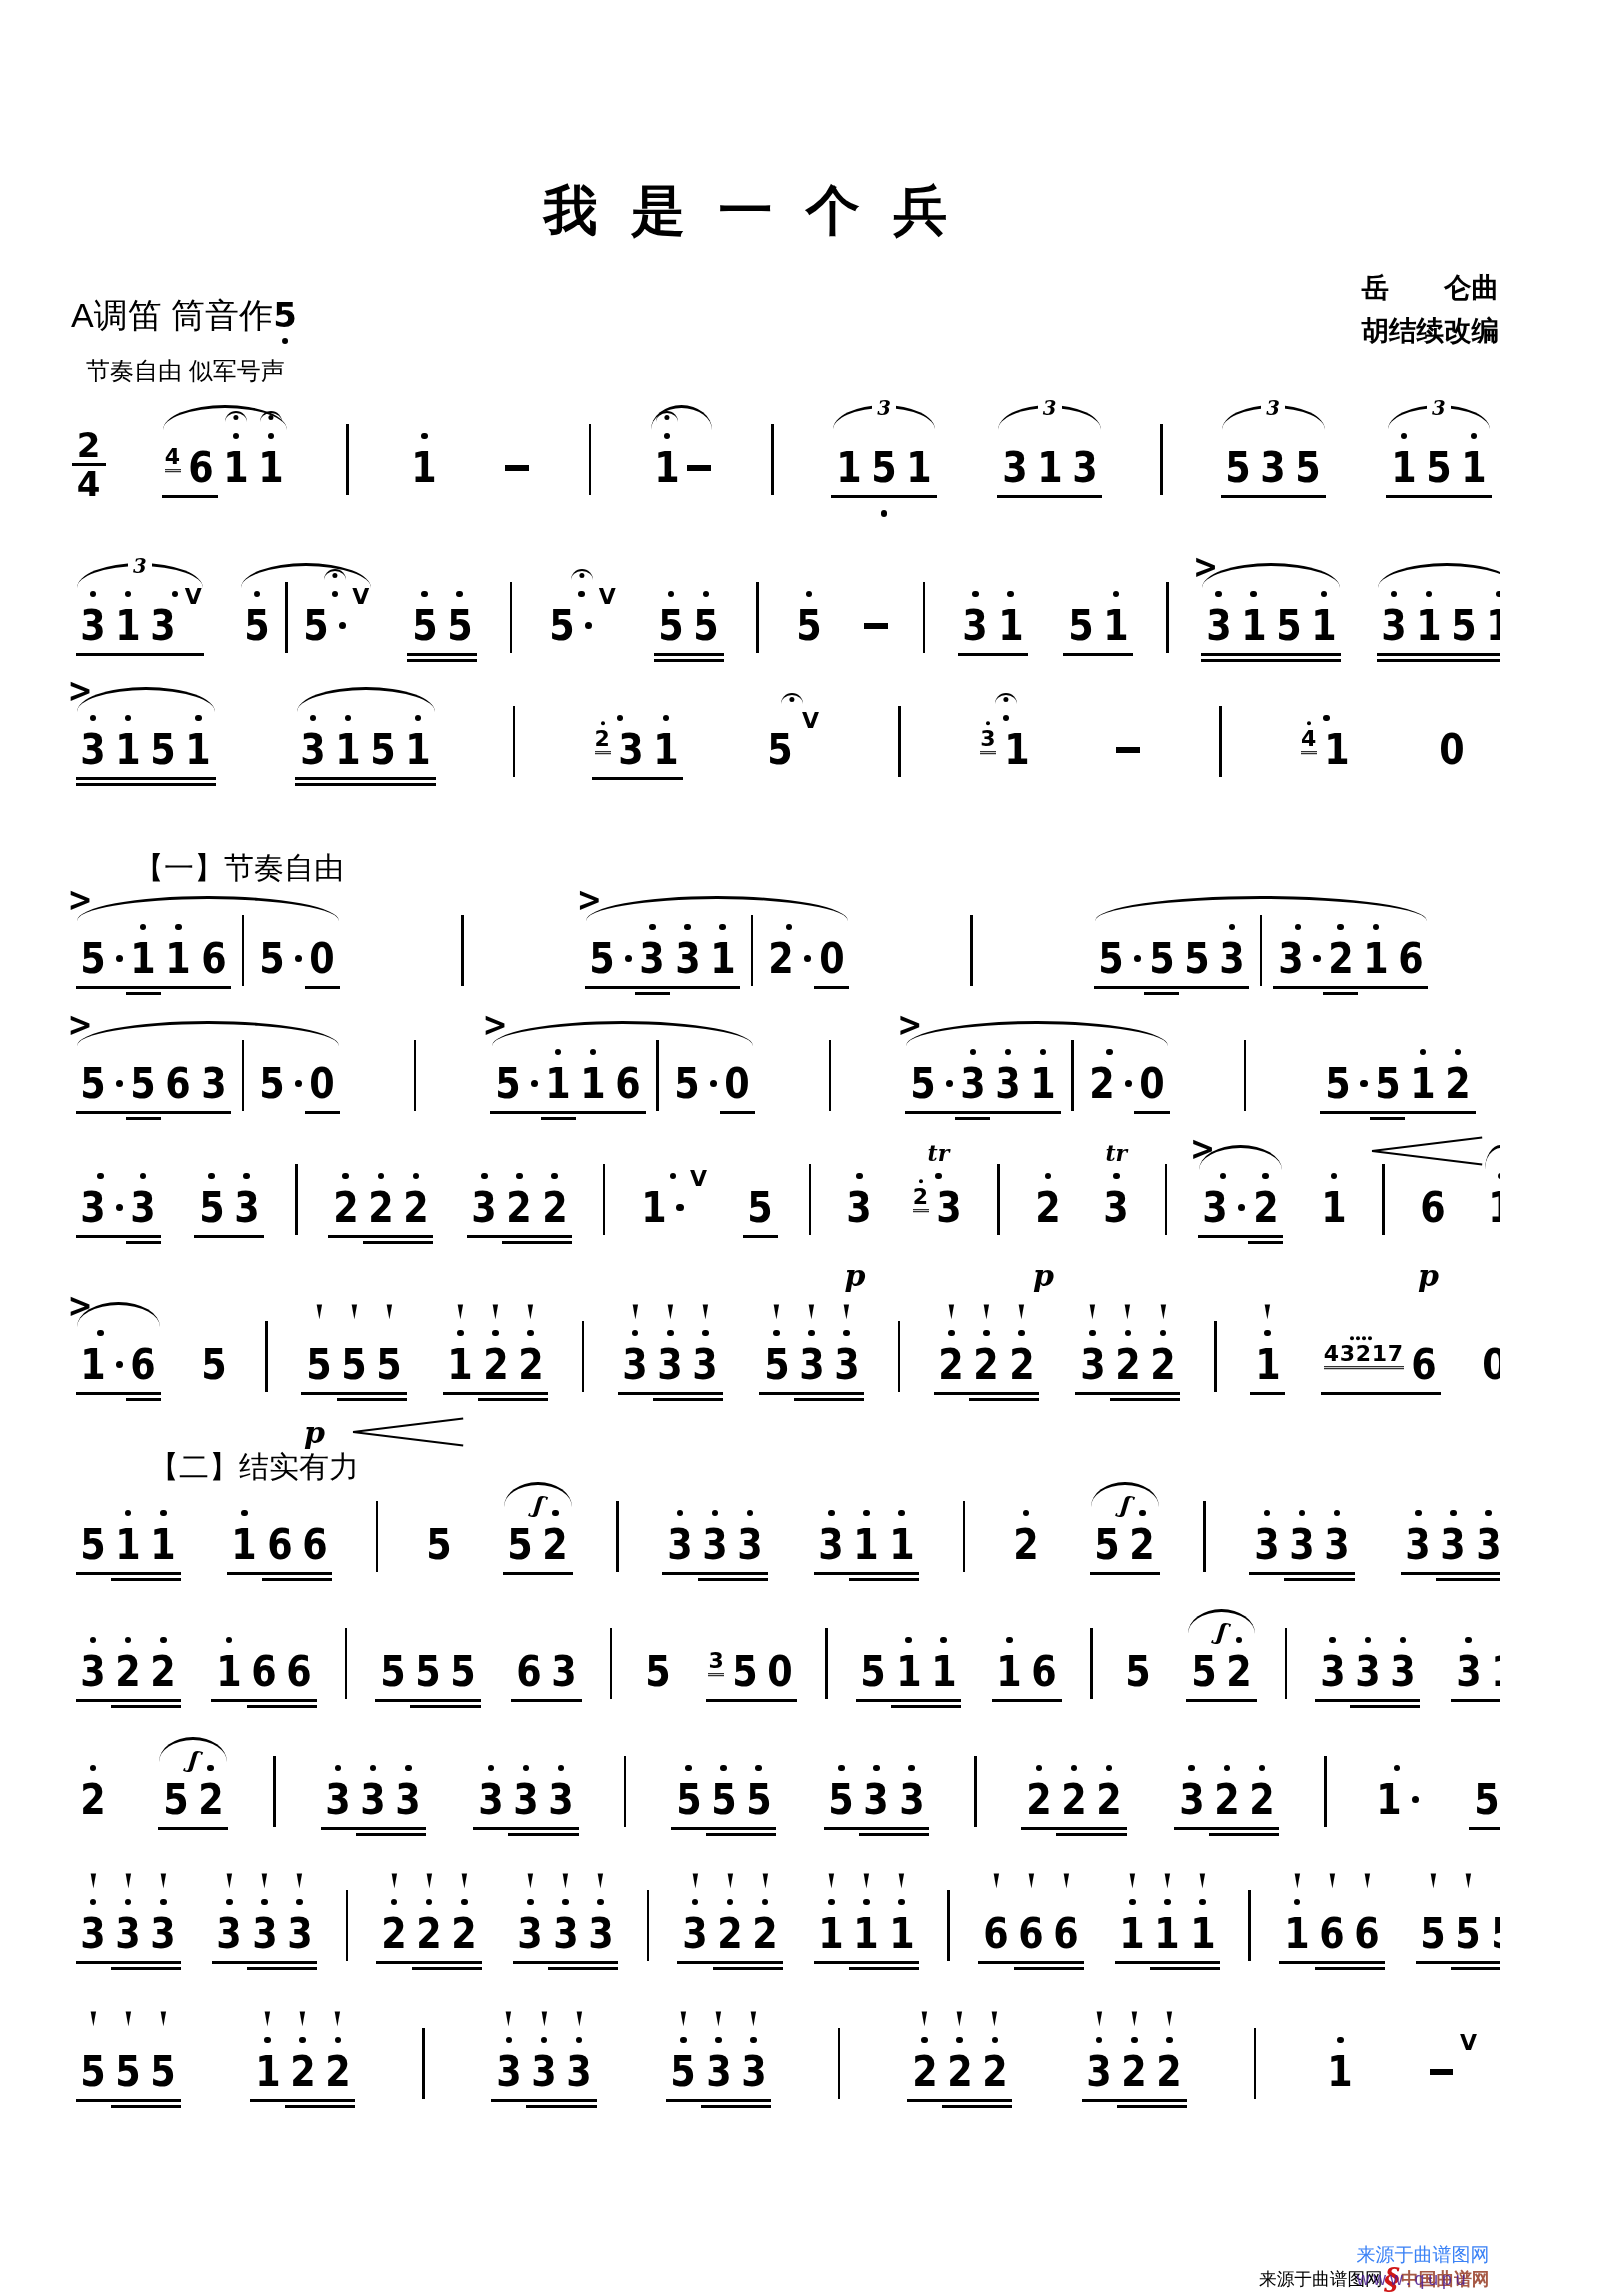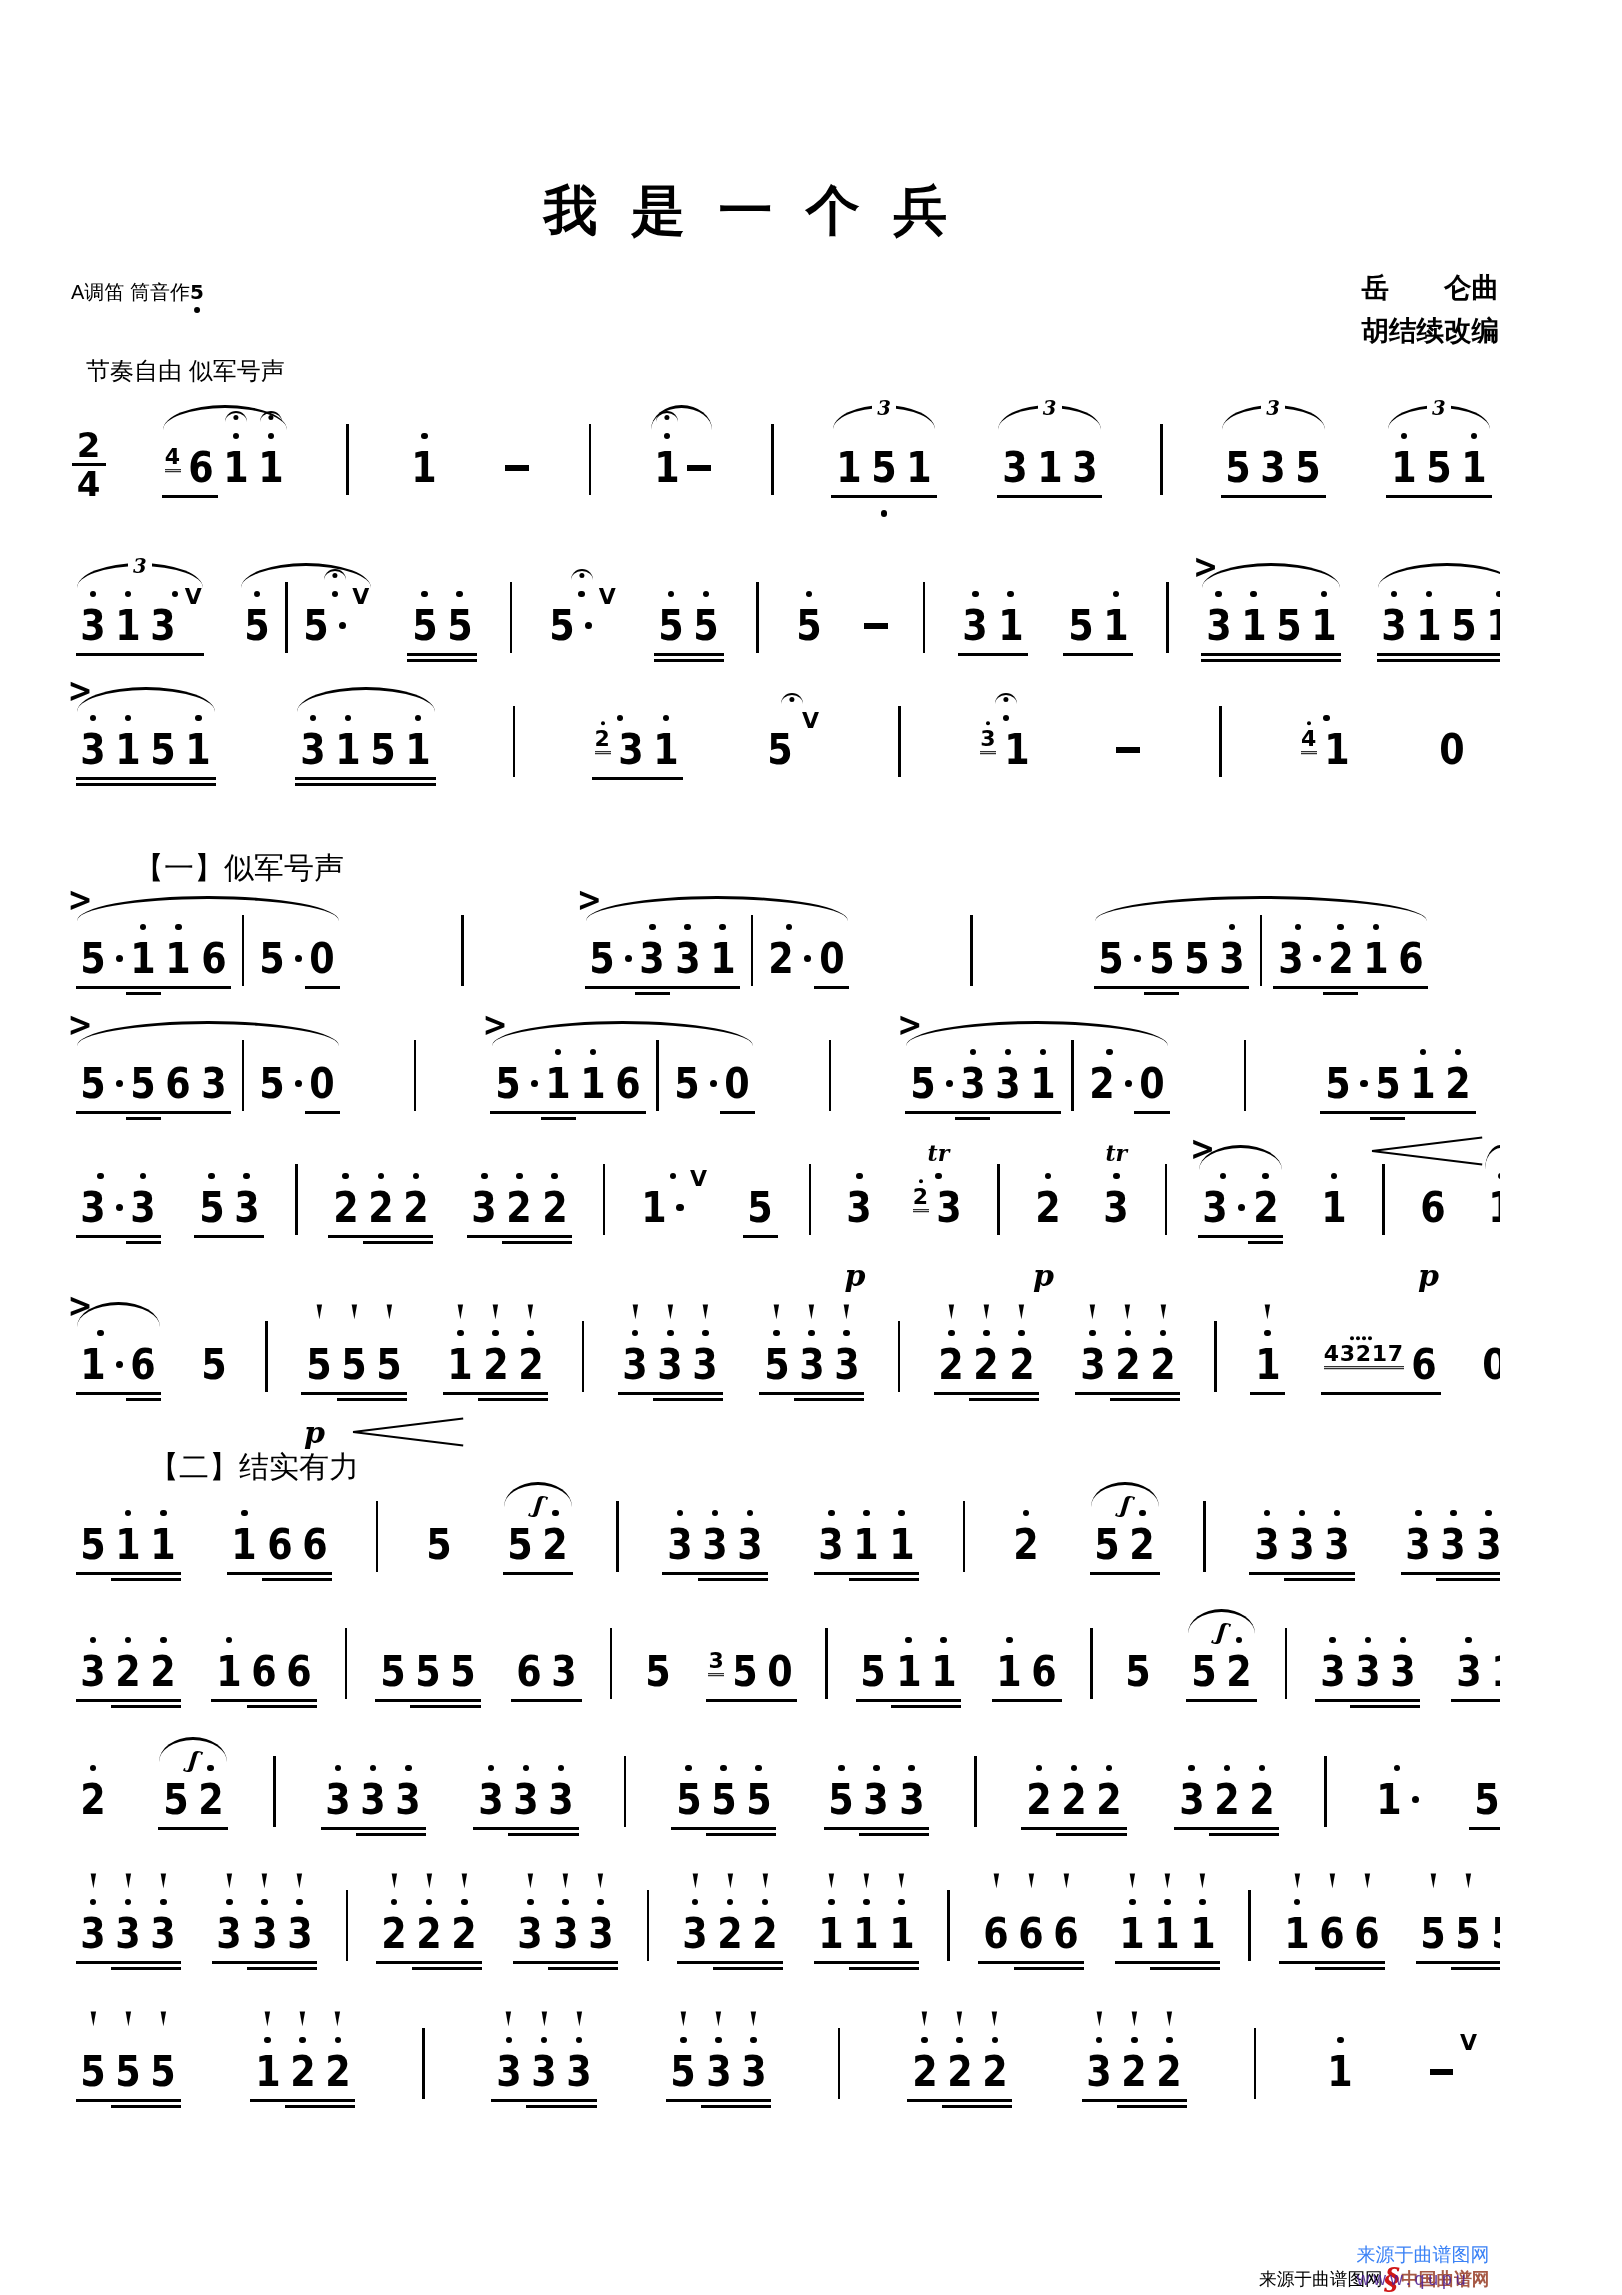--- a/index.html
+++ b/index.html
@@ -4,21 +4,21 @@
 <style>
   html,body{margin:0;padding:0;background:#fff;}
   .page{position:relative;width:1500px;height:2295px;background:#fff;color:#000;
         font-family:"Liberation Sans",sans-serif;overflow:hidden;}
 
   
   .title{position:absolute;top:175px;left:0;width:100%;text-align:center;
          font-size:54px;font-weight:bold;letter-spacing:9.2px;}
   .composers{position:absolute;top:267px;left:1283px;width:216px;text-align:right;
              font-family:"Liberation Serif",serif;font-size:27.5px;line-height:1.55;font-weight:bold;}
-  .keyline{position:absolute;top:279px;left:71px;font-size:20px;}
+  .keyline{position:absolute;top:293px;left:71px;font-size:34px;}
   .k5{position:relative;display:inline-block;font-family:"DejaVu Sans",sans-serif;font-weight:bold;}
   .k5::after{content:"";position:absolute;left:50%;bottom:-9.2px;transform:translateX(-50%);
              width:5.9px;height:5.9px;border-radius:50%;background:#000;}
   .tempoline{position:absolute;top:355px;left:86px;font-size:24px;}
   .sechead{position:absolute;font-size:30px;}
   #sec1{top:848px;left:134px;}
   #sec2{top:1447px;left:149px;}
 
   
   .mline{position:absolute;left:69px;width:1487px;display:flex;
@@ -103,21 +103,21 @@
     <div>岳　　仑曲</div>
     <div>胡结续改编</div>
   </div>
 
   <div class="keyline">
     <span>A调笛 筒音作</span><span class="k5">5</span>
   </div>
 
   <div class="tempoline">节奏自由  似军号声</div>
 
-  <div class="sechead" id="sec1">【一】似军号声</div>
+  <div class="sechead" id="sec1">【一】节奏自由</div>
   <div class="sechead" id="sec2">【二】结实有力</div>
 
   <div id="music">
       <div class="mline" style="top: 400px;">
         <div class="ts">
           <b>2</b>
           <b>4</b>
         </div>
         <div class="grp arc">
           <div class="note">

